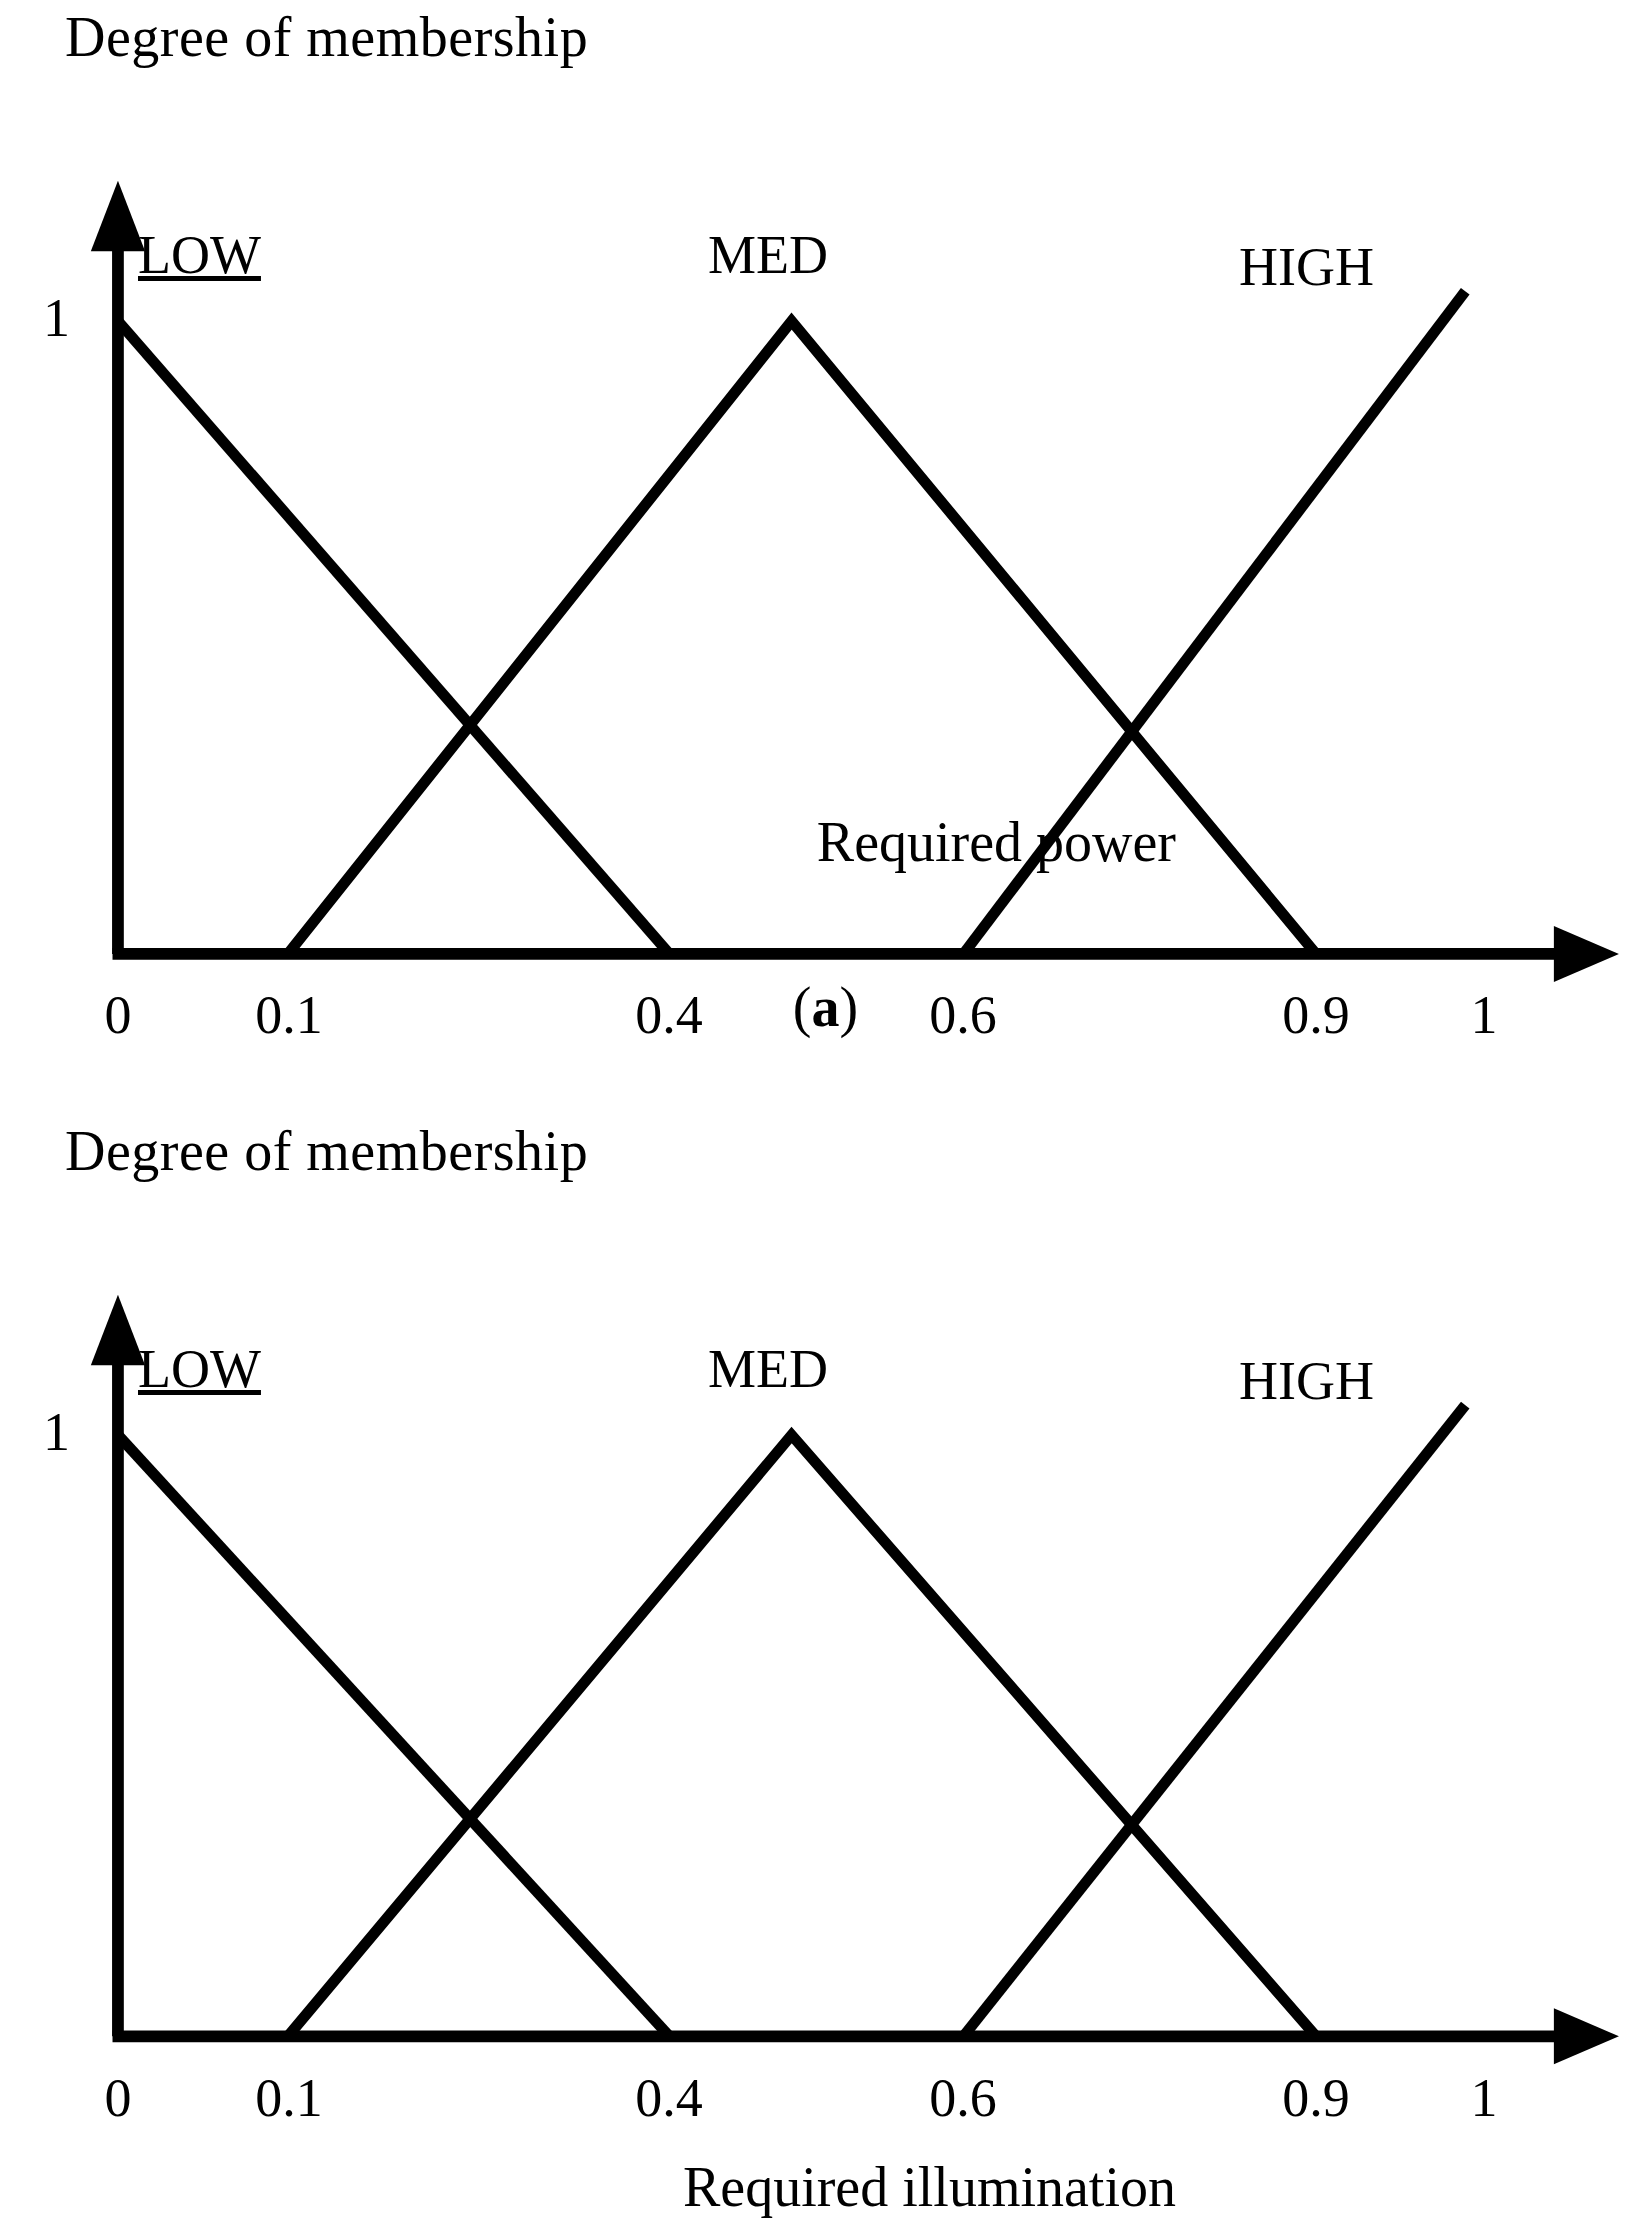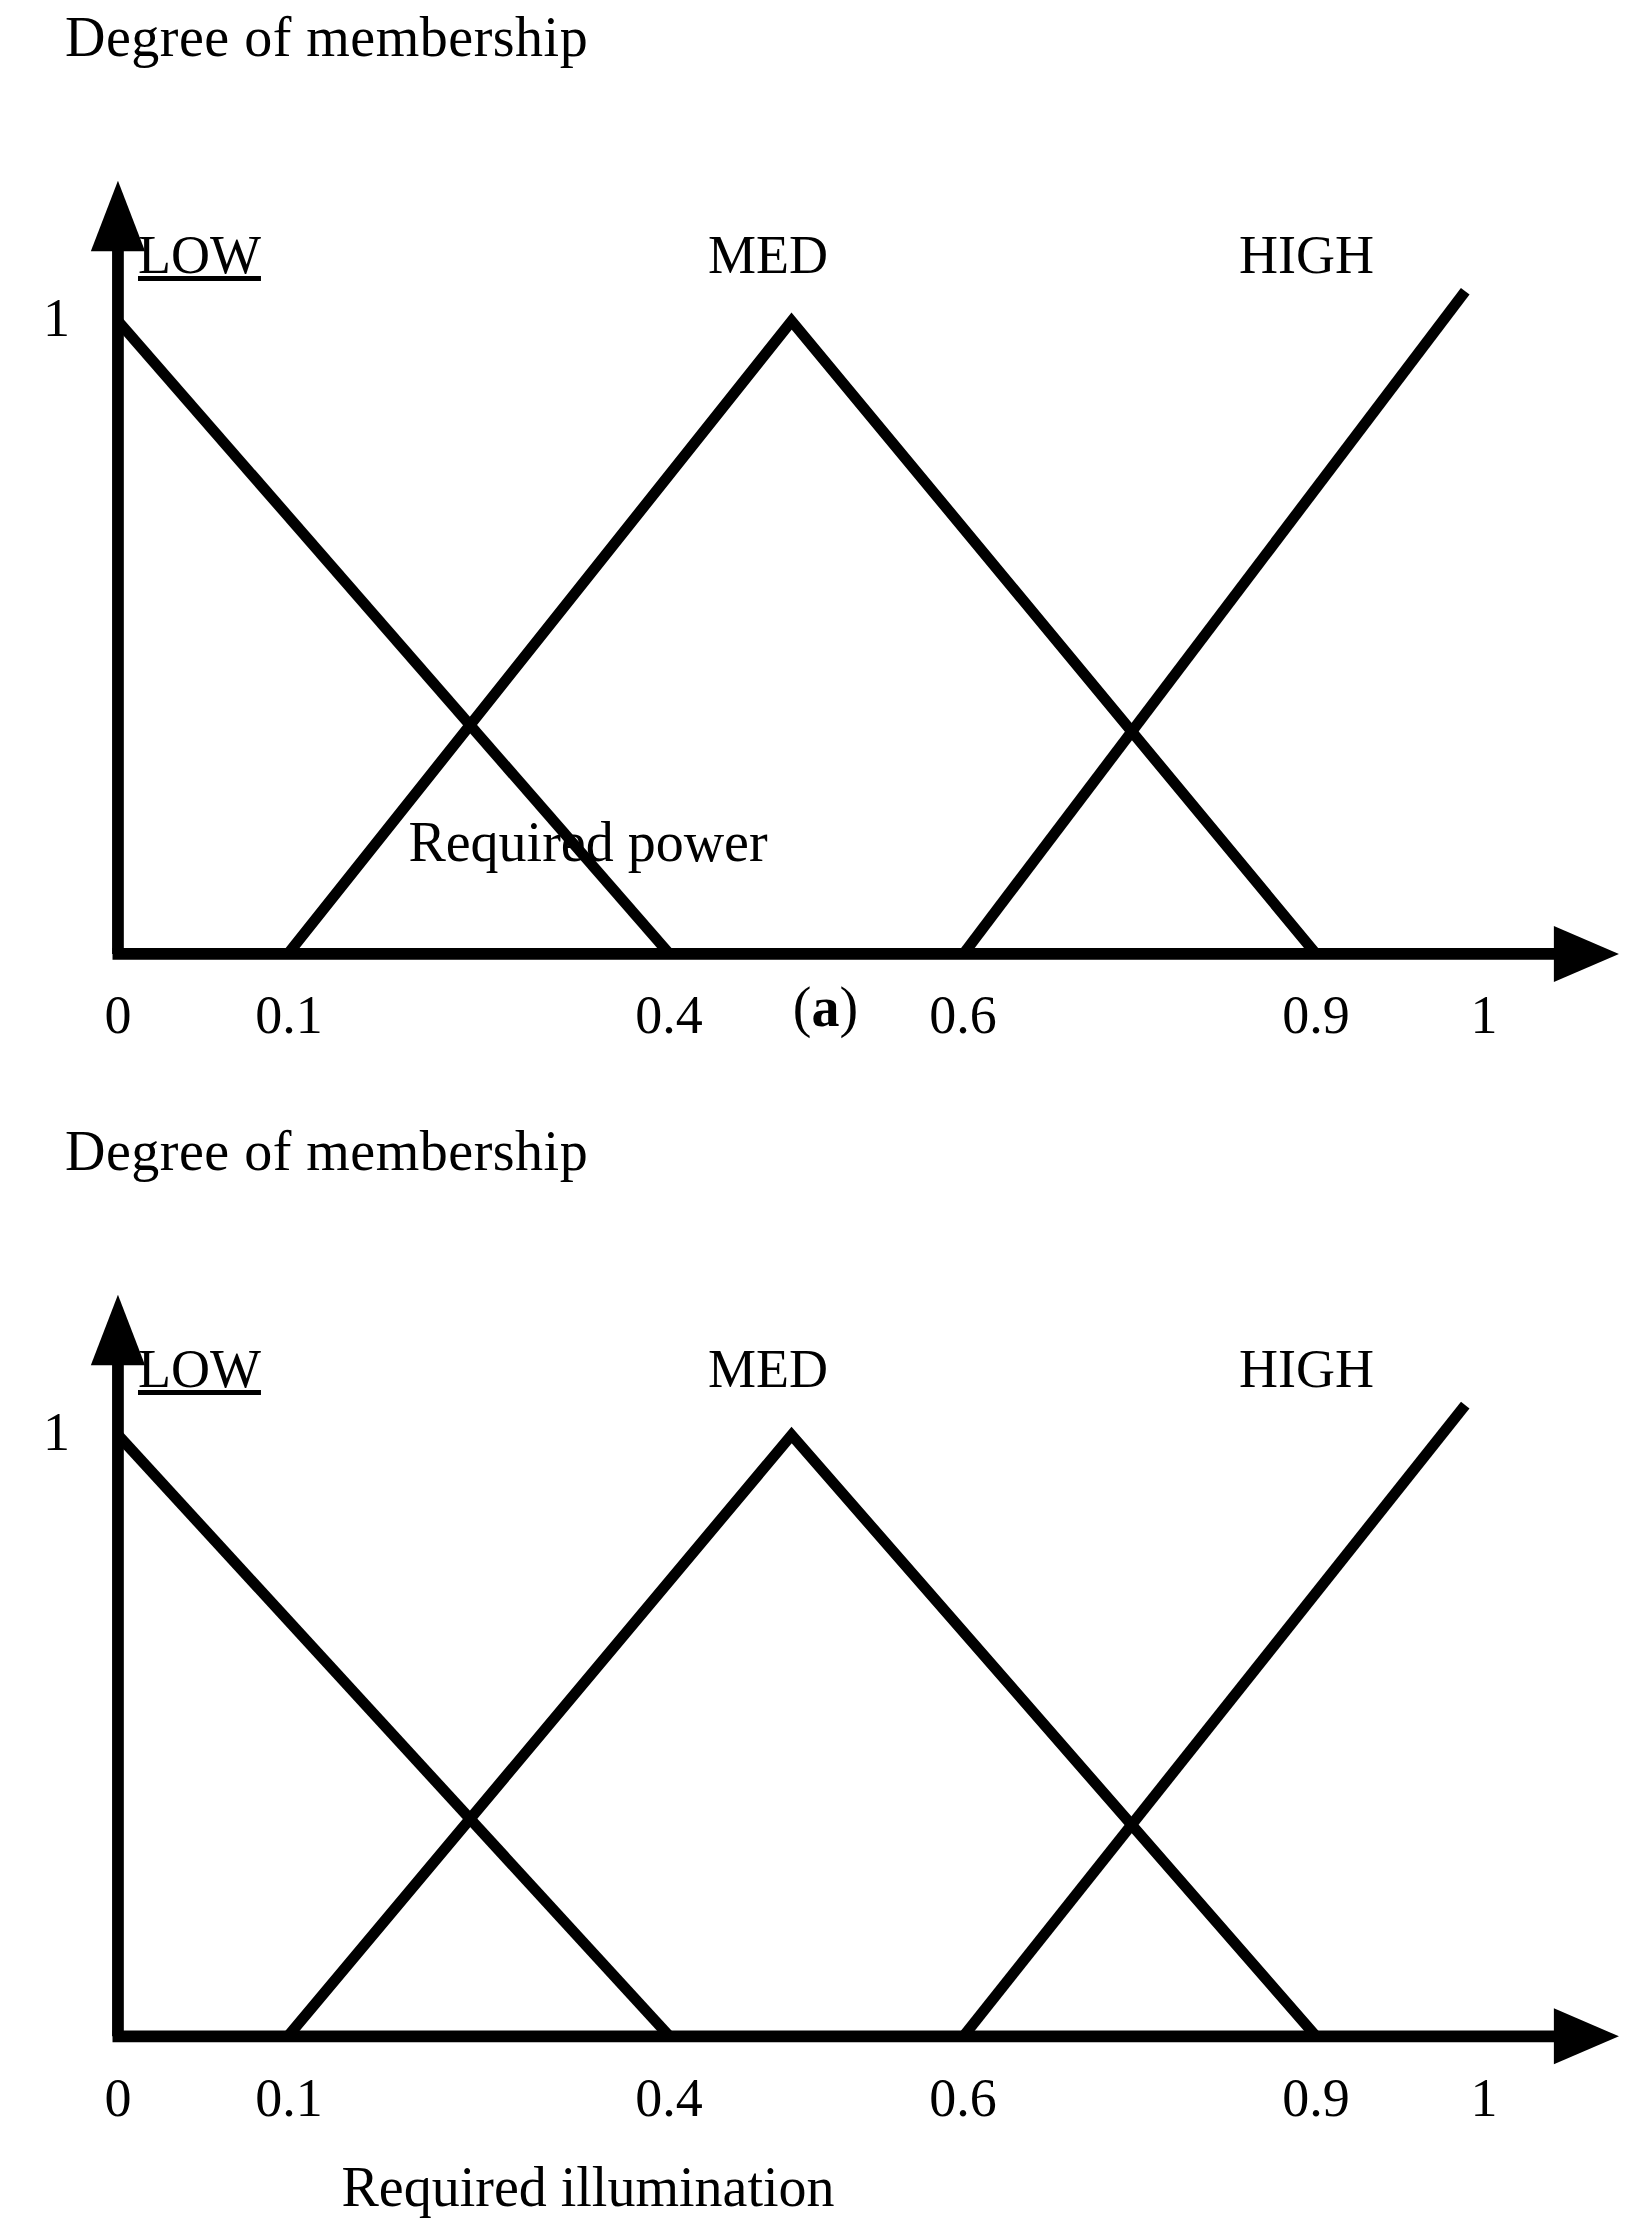--- a/index.html
+++ b/index.html
@@ -45,21 +45,21 @@
   }
 
   .series-label {
     position: absolute;
     font-size: 54px;
     line-height: 1;
     white-space: nowrap;
   }
   .lbl-low  { left: 138px; top: 228px; text-decoration: underline; }
   .lbl-med  { left: 708px; top: 228px; }
-  .lbl-high { left: 1239px; top: 228px; }
+  .lbl-high { left: 1239px; top: 240px; }
 
   .y-tick-1 {
     position: absolute;
     left: 43px;
     top: 291px;
     font-size: 54px;
     line-height: 1;
   }
 
   .x-ticks {
@@ -76,21 +76,21 @@
     line-height: 1;
     transform: translateX(-50%);
     white-space: nowrap;
   }
 
   .x-axis-name {
     position: absolute;
     top: 1099px;
     left: 0;
     width: 1176px;
-    text-align: center;
+    text-align: right;
     font-size: 56px;
     line-height: 1;
     white-space: nowrap;
   }
   #panel-a .x-axis-name { top: 814px; }
   #panel-b .x-axis-name { top: 814px; }
 
   .panel-caption {
     position: absolute;
     left: 0;

